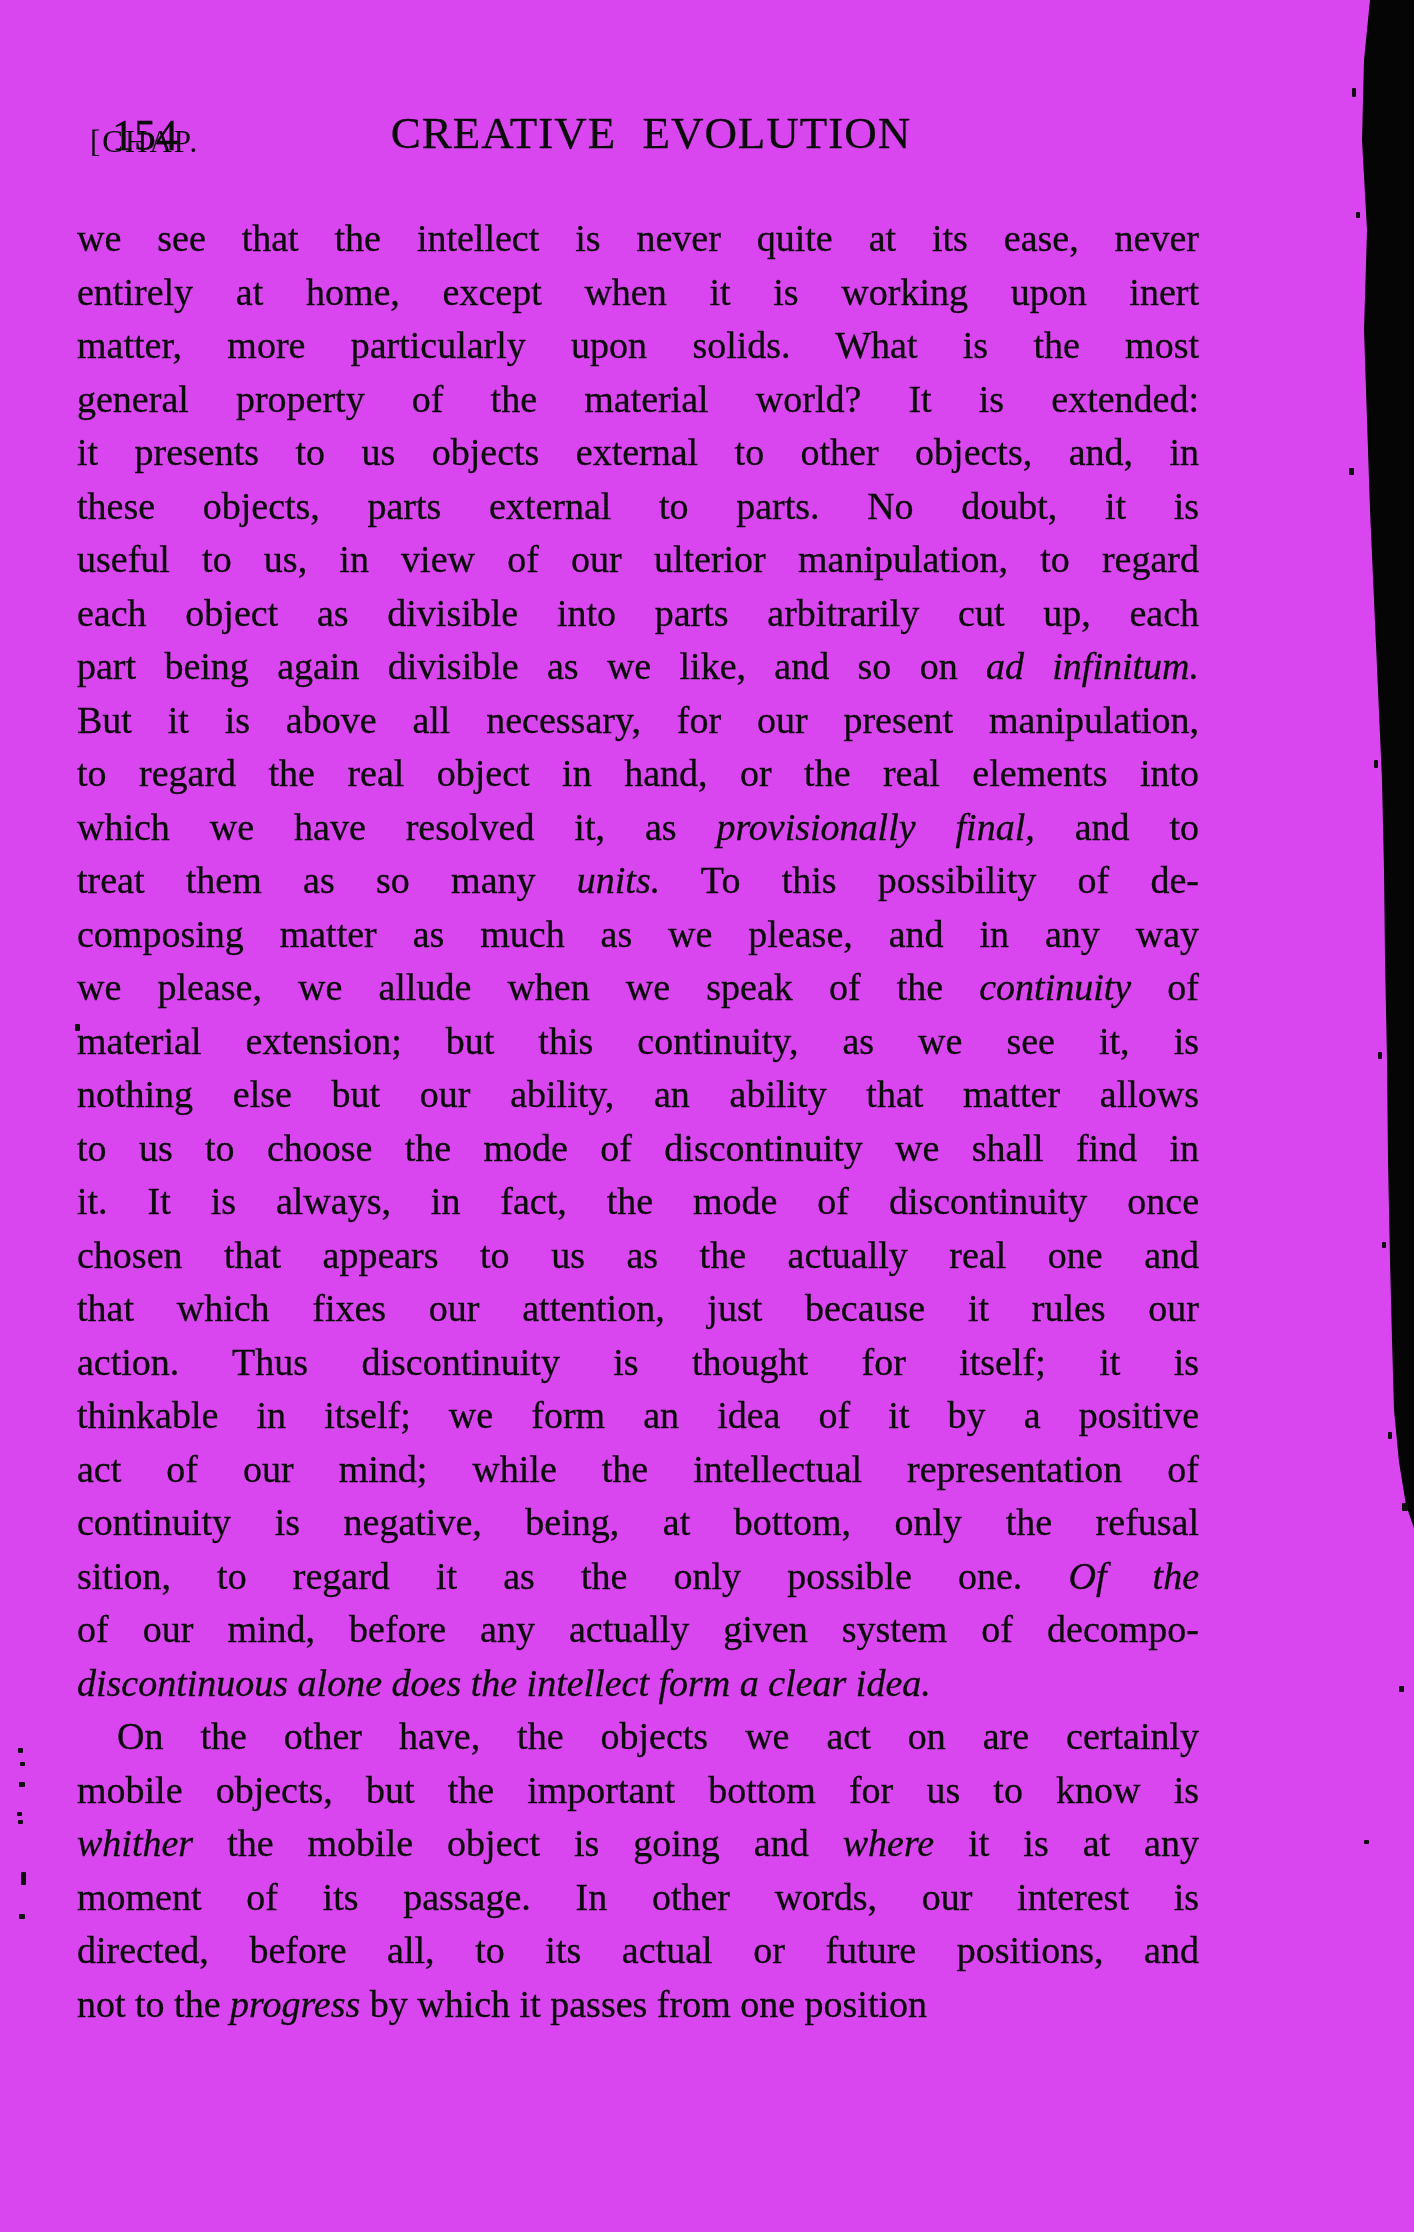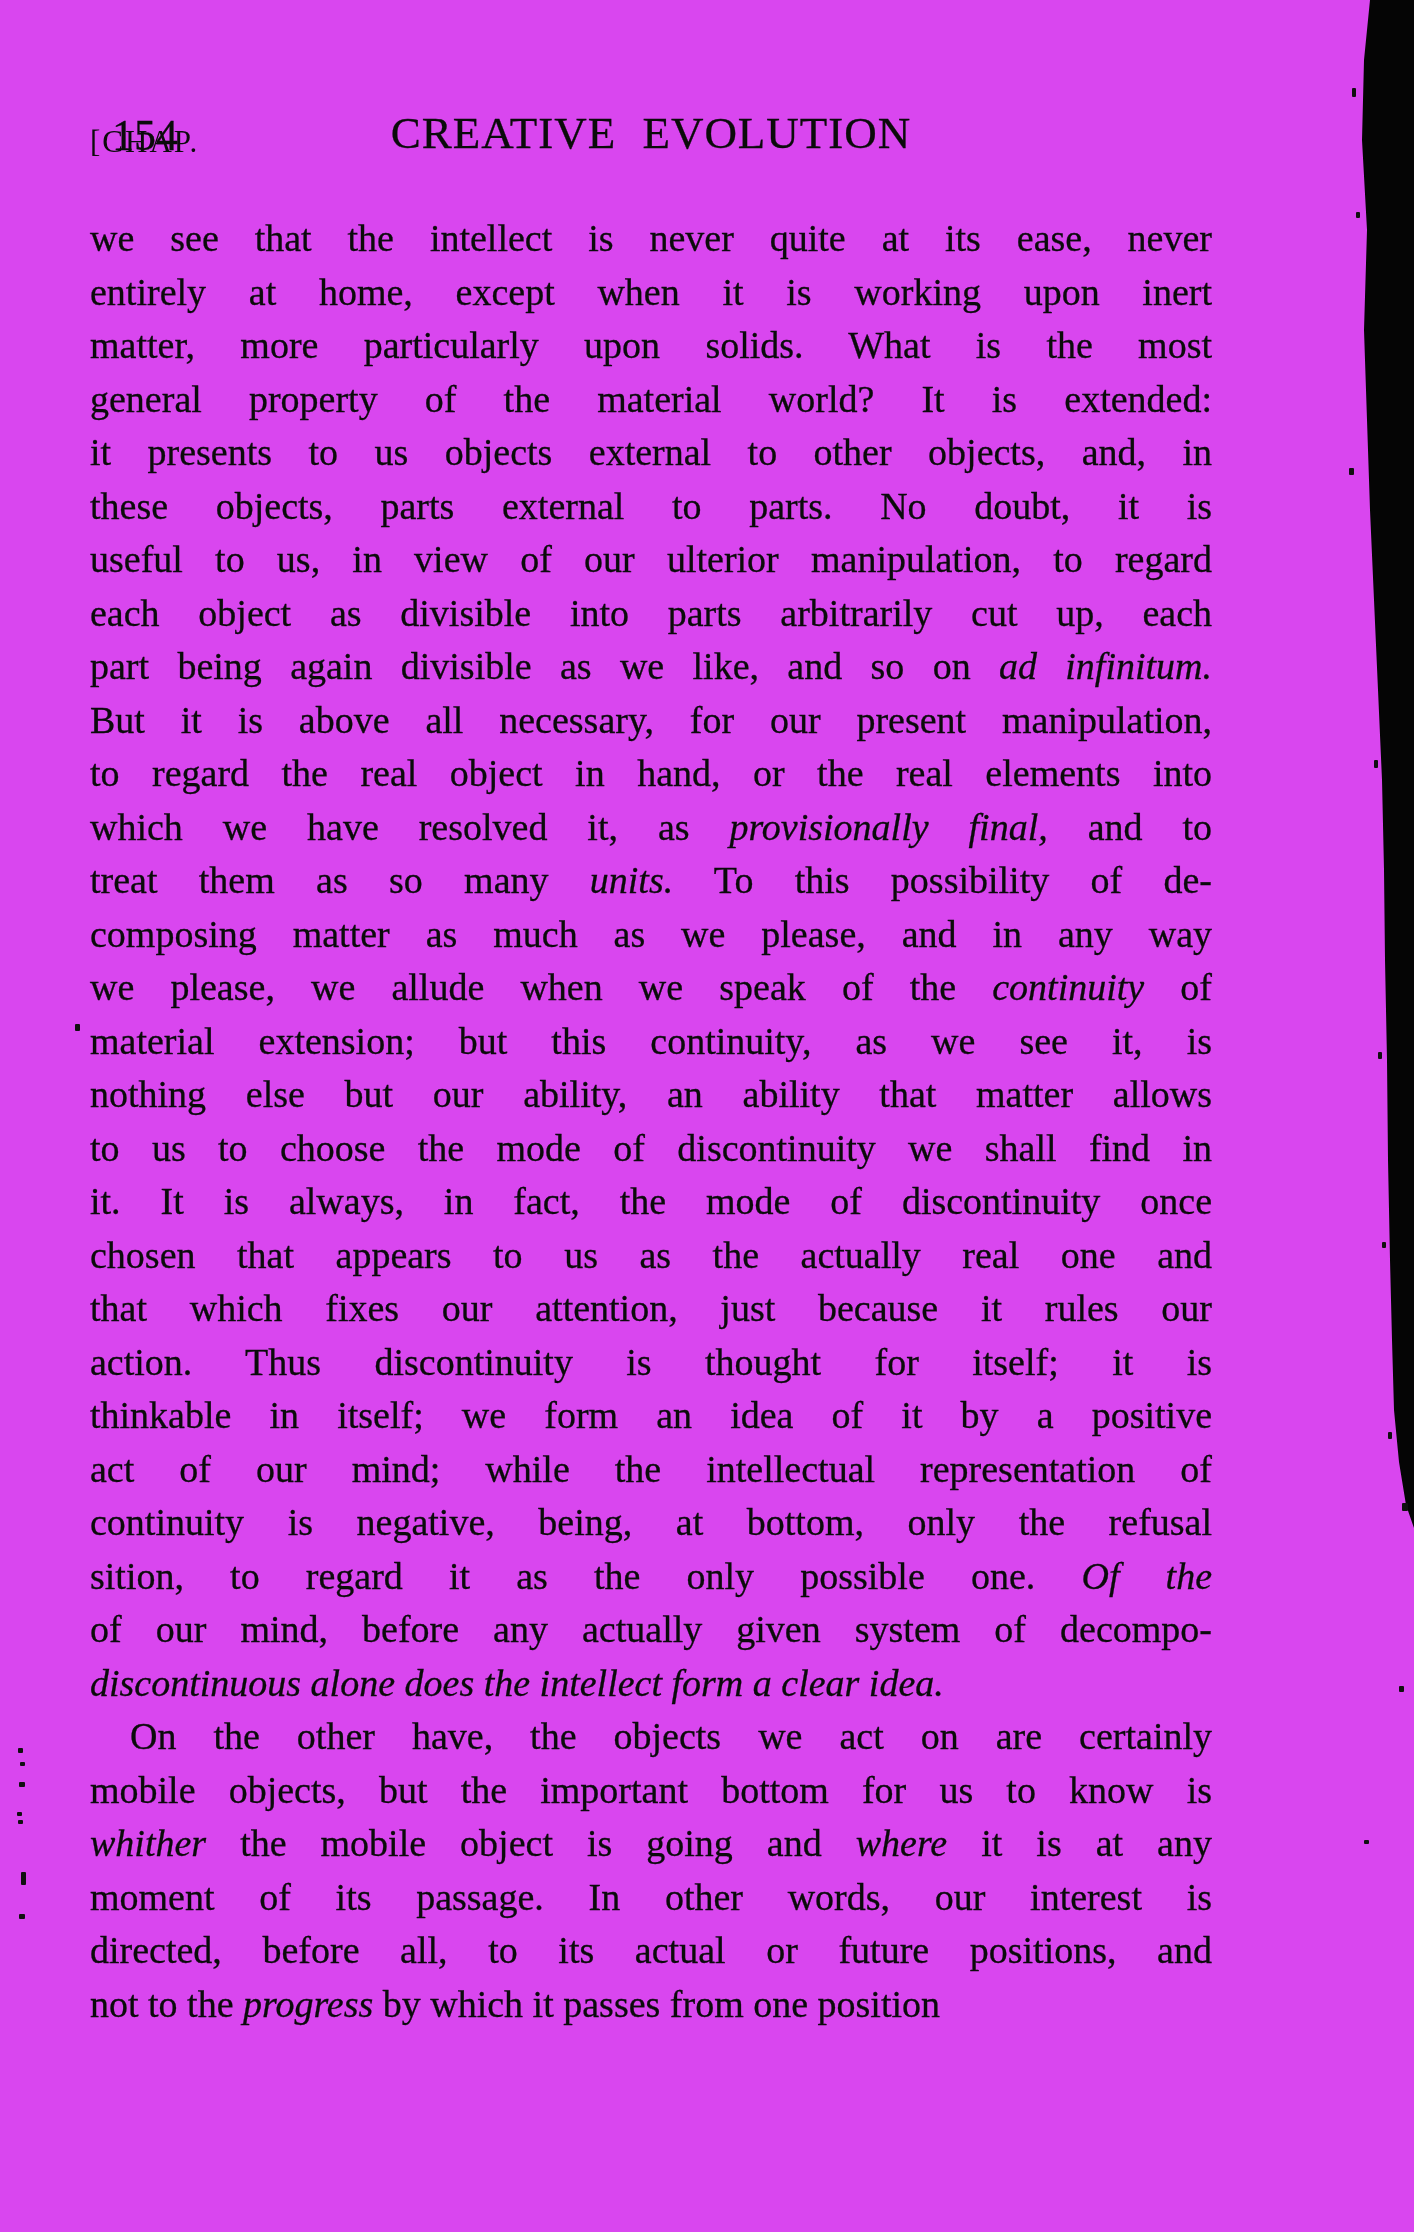--- a/index.html
+++ b/index.html
@@ -26,21 +26,21 @@
     -webkit-text-stroke: 0.3px #0b0b0b;
   }
   .hdr-chap {
     position: absolute; left: 90px; top: 126px; width: 1124px;
     font-size: 31px; line-height: 32px;
     letter-spacing: 2px;
   }
 
   
   .text {
-    position: absolute; left: 90px; top: 212px; width: 1122px;
+    position: absolute; left: 77px; top: 212px; width: 1122px;
     font-size: 38px;
     -webkit-text-stroke: 0.3px #0b0b0b;
   }
   .line {
     height: 53.5px; line-height: 53.5px;
     text-align: justify;
     text-align-last: justify;
   }
   .line.last { text-align-last: left; }
   .line.indent { text-indent: 40px; }

